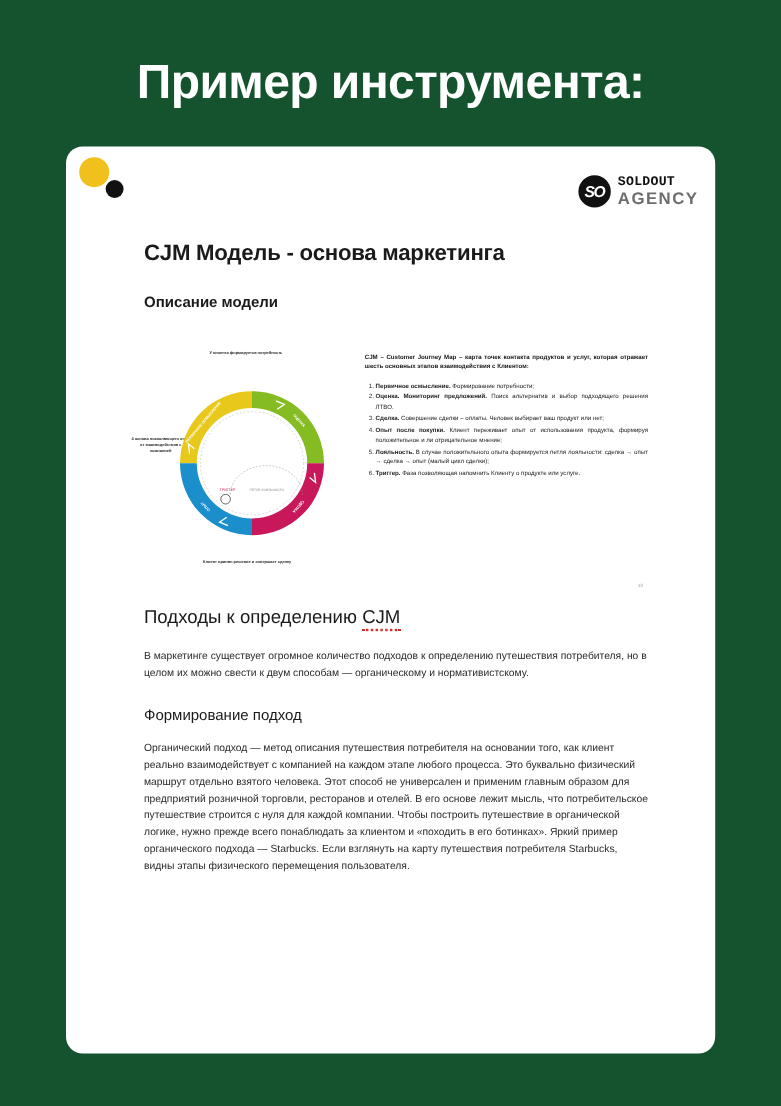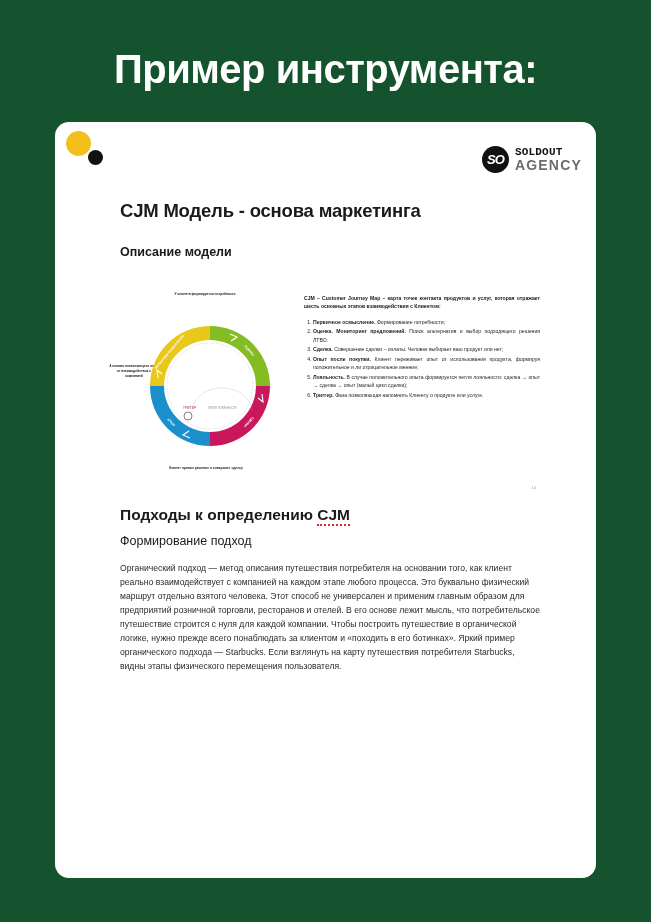--- a/index.html
+++ b/index.html
@@ -79,21 +79,21 @@
     font-size: 18.5px; font-weight: 700; letter-spacing: -0.2px;
     margin-bottom: 23px;
   }
   h2.doc-h2 {
     font-size: 12.5px; font-weight: 700; margin-bottom: 31px;
   }
   h2.doc-h2b {
     font-size: 12.5px; font-weight: 400; margin: 0 0 13px 0;
   }
   h1.doc-h1b {
-    font-size: 15.5px; font-weight: 700; 
+    font-size: 15.5px; font-weight: 400; margin-bottom: 15px;
     display: inline-block;
   }
   .spell { border-bottom: 2px dotted #d92b2b; padding-bottom: 1px; }
   p.doc-p {
     font-size: 8.6px; line-height: 1.63; color: #2a2a2a;
     margin-bottom: 12px;
   }
   p.doc-lead { font-size: 8px; margin-bottom: 14px; }
 
   
@@ -228,20 +228,21 @@
             </li>
           </ol>
           <div class="fig-pageno">10</div>
         </div>
       </div>
 
       <div>
         <h1 class="doc-h1b"><span>Подходы к определению </span><span class="spell">CJM</span></h1>
       </div>
 
+      <p class="doc-p">В маркетинге существует огромное количество подходов к определению путешествия потребителя, но в целом их можно свести к двум способам — органическому и нормативистскому.</p>
 
       <div class="sec-gap"></div>
 
       <h2 class="doc-h2b">Формирование подход</h2>
 
       <p class="doc-p">Органический подход — метод описания путешествия потребителя на основании того, как клиент реально взаимодействует с компанией на каждом этапе любого процесса. Это буквально физический маршрут отдельно взятого человека. Этот способ не универсален и применим главным образом для предприятий розничной торговли, ресторанов и отелей. В его основе лежит мысль, что потребительское путешествие строится с нуля для каждой компании. Чтобы построить путешествие в органической логике, нужно прежде всего понаблюдать за клиентом и «походить в его ботинках». Яркий пример органического подхода — Starbucks. Если взглянуть на карту путешествия потребителя Starbucks, видны этапы физического перемещения пользователя.</p>
 
 
     </div>
   </div>

